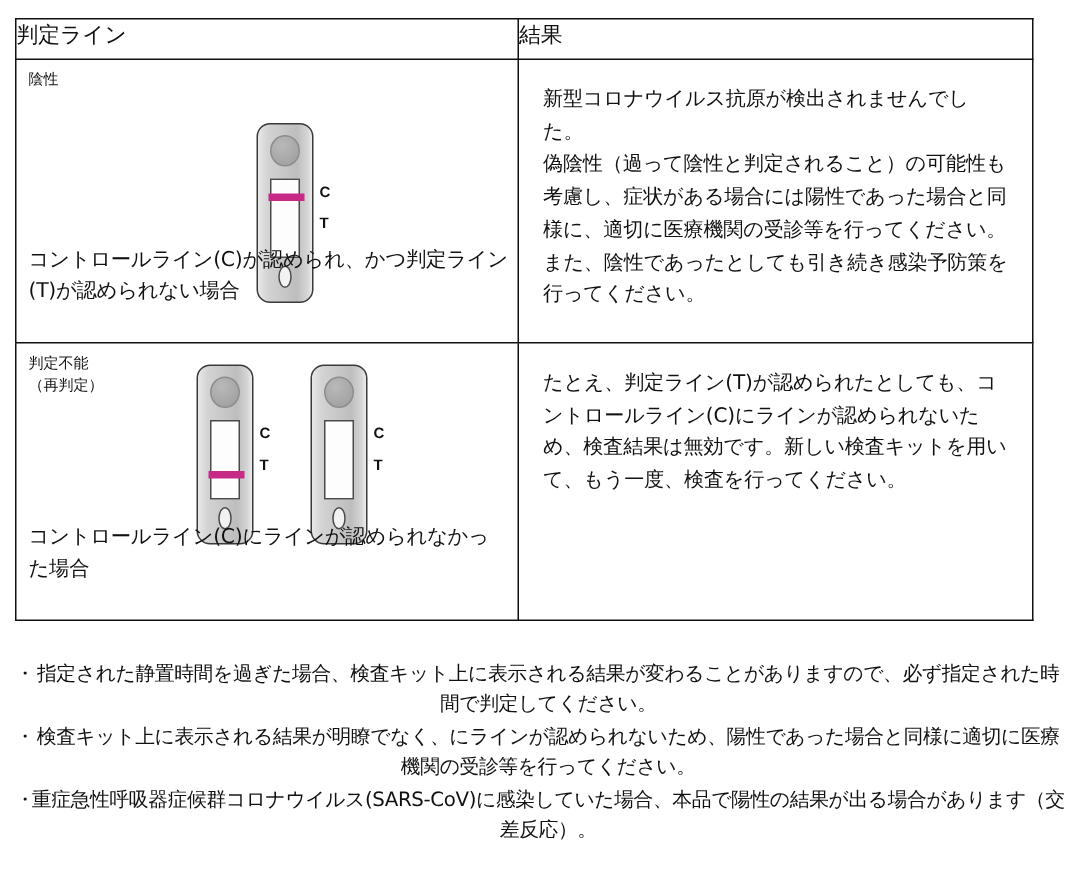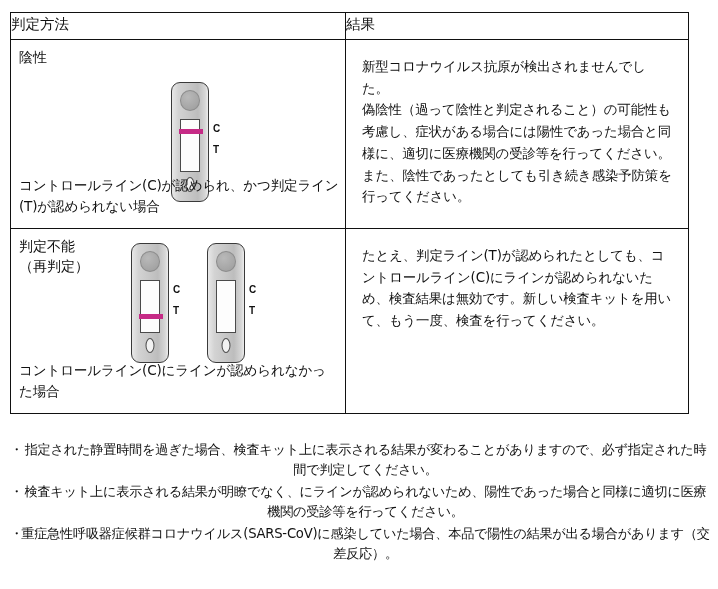--- a/index.html
+++ b/index.html
@@ -56,28 +56,28 @@
     font-size: 13.4px;
     line-height: 1.62;
     letter-spacing: -0.1px;
   }
   .result-cell p { margin: 16px; }
 
   .method-label {
     position: absolute;
     left: 8px;
     top: 7px;
-    font-size: 14px;
+    font-size: 10px;
     line-height: 1.45;
     white-space: pre-line;
   }
   .method-caption {
     position: absolute;
     left: 8px;
-    bottom: 12px;
+    bottom: 24px;
     width: 320px;
     font-size: 13.6px;
     line-height: 1.5;
     letter-spacing: -0.2px;
     margin-top: 40px;
   }
 
   
   .cassette-group {
     position: absolute;
@@ -195,21 +195,21 @@
 </head>
 <body>
 
 <table class="judgement-table">
   <colgroup>
     <col class="col-method">
     <col class="col-result">
   </colgroup>
   <thead>
     <tr>
-      <th class="hdr-cell">判定方法</th>
+      <th class="hdr-cell">判定ライン</th>
       <th class="hdr-cell">結果</th>
     </tr>
   </thead>
   <tbody>
 
     <tr class="row-negative">
       <td class="method-cell">
         <div class="method-label">陰性</div>
 
         <div class="cassette-group">

